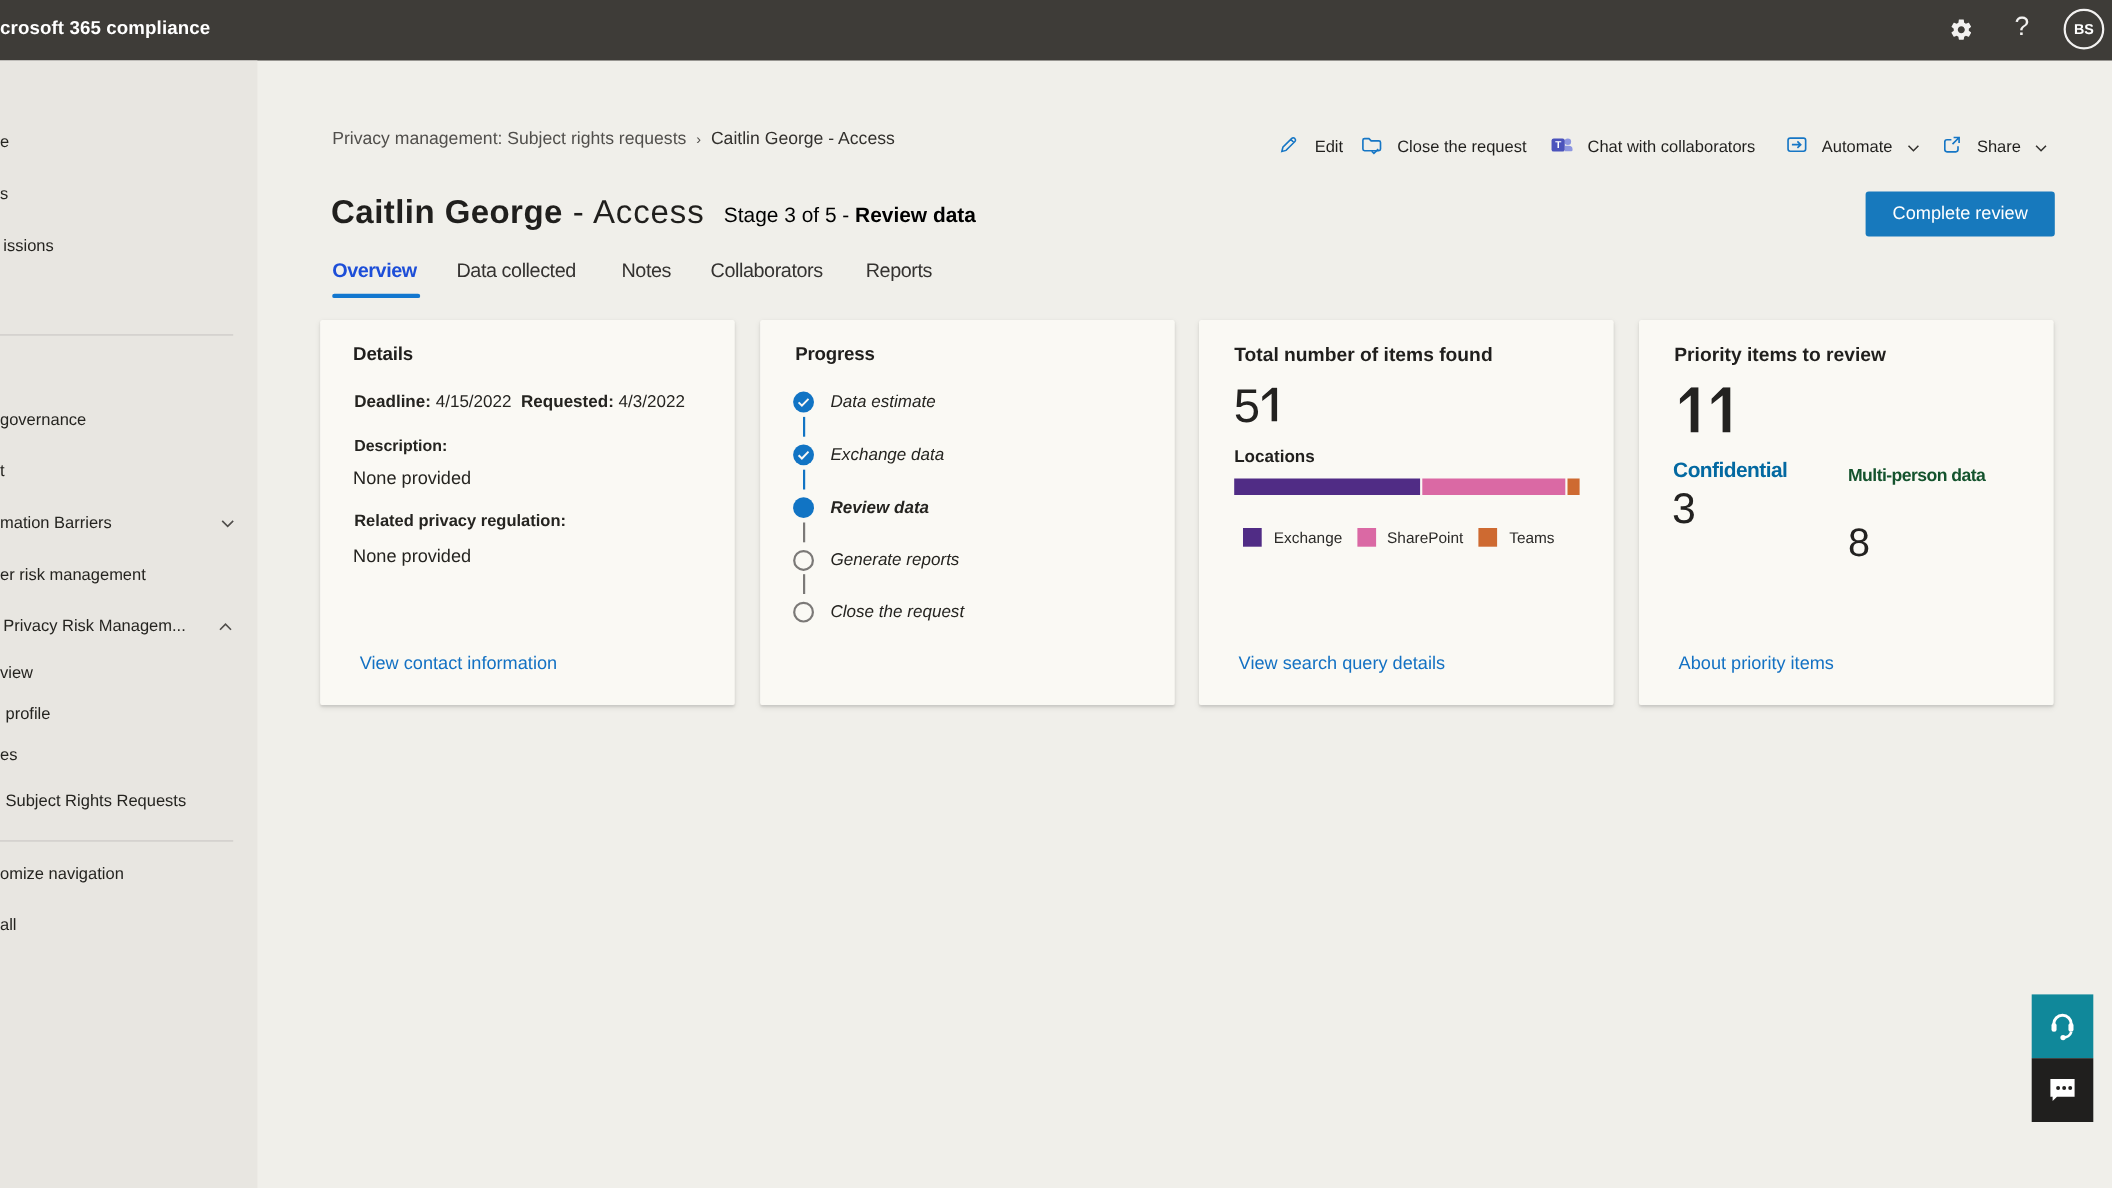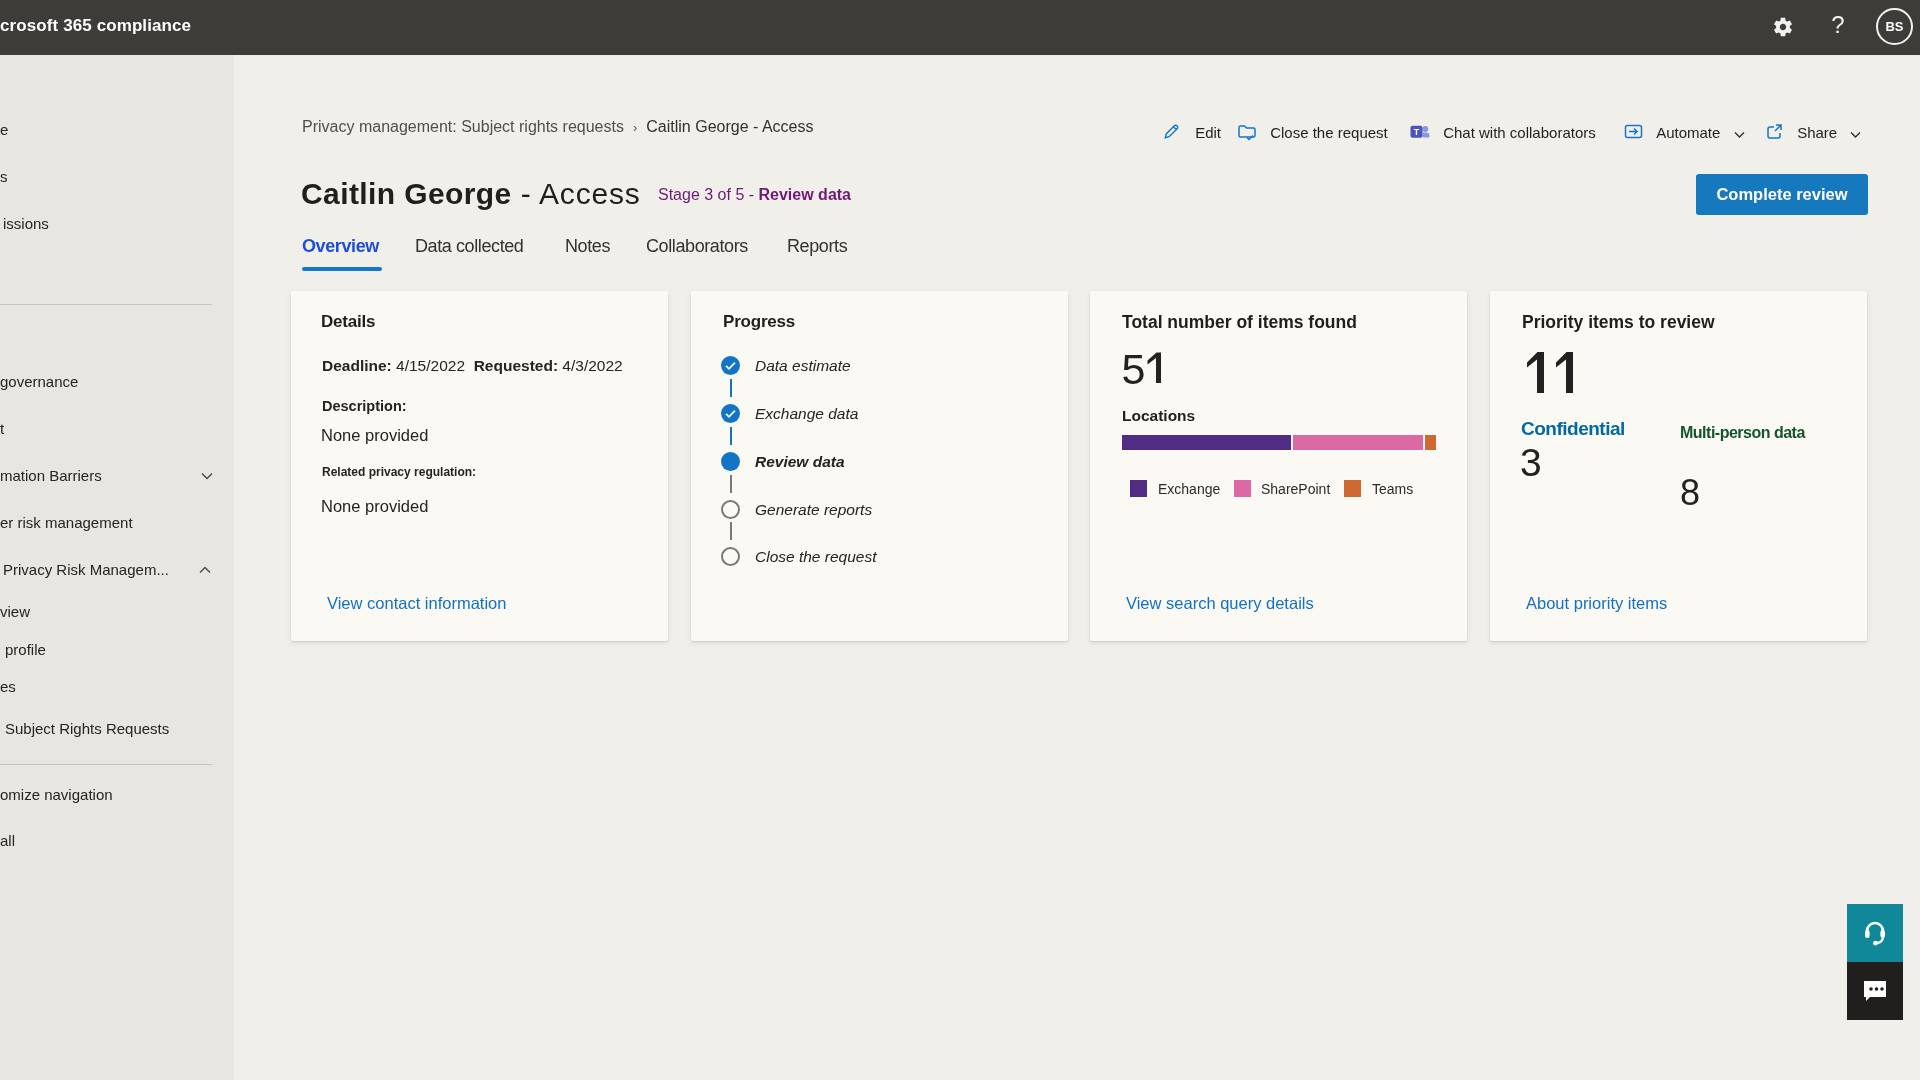--- a/index.html
+++ b/index.html
@@ -26,26 +26,26 @@
 
   
   .act { position:absolute; top:122px; height:20px; font-size:15px; color:#201f1d; white-space:nowrap; }
   .act svg { vertical-align:-3px; }
   .chev { display:inline-block; margin-left:8px; }
 
   
   #title { position:absolute; left:301px; top:177px; font-size:30px; color:#201f1d; white-space:nowrap; }
   #title b { letter-spacing:0.4px; }
   #title .light { letter-spacing:0.8px; }
-  #stage { position:absolute; left:658px; top:186px; font-size:16px; color:#701a75; }
+  #stage { position:absolute; left:658px; top:186px; font-size:19px; color:#000000; }
   #stage b { font-weight:bold; }
 
   
   #completebtn { position:absolute; left:1696px; top:174px; width:172px; height:41px; background:#1779bd; border-radius:3px;
-                 color:#ffffff; font-size:16.5px; font-weight:bold; text-align:center; line-height:41px; }
+                 color:#ffffff; font-size:16.5px; font-weight:normal; text-align:center; line-height:41px; }
 
   
   .tab { position:absolute; top:236px; font-size:18px; letter-spacing:-0.4px; color:#343230; white-space:nowrap; }
   #tab-sel { font-weight:bold; color:#1d4ed8; }
   #tabline { position:absolute; left:302px; top:267px; width:80px; height:4px; background:#1277cf; border-radius:2px; }
 
   
   .card { position:absolute; top:291px; width:377px; height:350px; background:#faf9f4; border-radius:2px;
           box-shadow:0 1px 2px rgba(0,0,0,.10), 0 2px 6px rgba(0,0,0,.08); }
   .cardtitle { position:absolute; left:30px; top:21px; font-size:17px; letter-spacing:-0.2px; font-weight:bold; color:#201f1d; }
@@ -162,21 +162,21 @@
 <div class="tab" style="left:565px">Notes</div>
 <div class="tab" style="left:646px">Collaborators</div>
 <div class="tab" style="left:787px">Reports</div>
 <div id="tabline"></div>
 
 <div class="card" style="left:291px">
   <div class="cardtitle">Details</div>
   <div class="abs" style="left:31px;top:66px;font-size:15.5px;color:#252420"><span class="b">Deadline:</span> 4/15/2022&nbsp; <span class="b">Requested:</span> 4/3/2022</div>
   <div class="abs b" style="left:31px;top:107px;font-size:14.5px;color:#252420">Description:</div>
   <div class="abs" style="left:30px;top:135px;font-size:16.5px;color:#252420">None provided</div>
-  <div class="abs b" style="left:31px;top:174px;font-size:12px;color:#252420">Related privacy regulation:</div>
+  <div class="abs b" style="left:31px;top:174px;font-size:15px;color:#252420">Related privacy regulation:</div>
   <div class="abs" style="left:30px;top:206px;font-size:16.5px;color:#252420">None provided</div>
   <div class="link">View contact information</div>
 </div>
 
 <div class="card" style="left:691px">
   <div class="cardtitle" style="left:32px">Progress</div>
 
   <div class="step-circle step-done" style="top:65px">
     <svg width="19" height="19" viewBox="0 0 19 19">
         <path d="M5 9.8 l3 3 L14 6.6" stroke="#f8f7f4" stroke-width="1.8" fill="none"></path>

